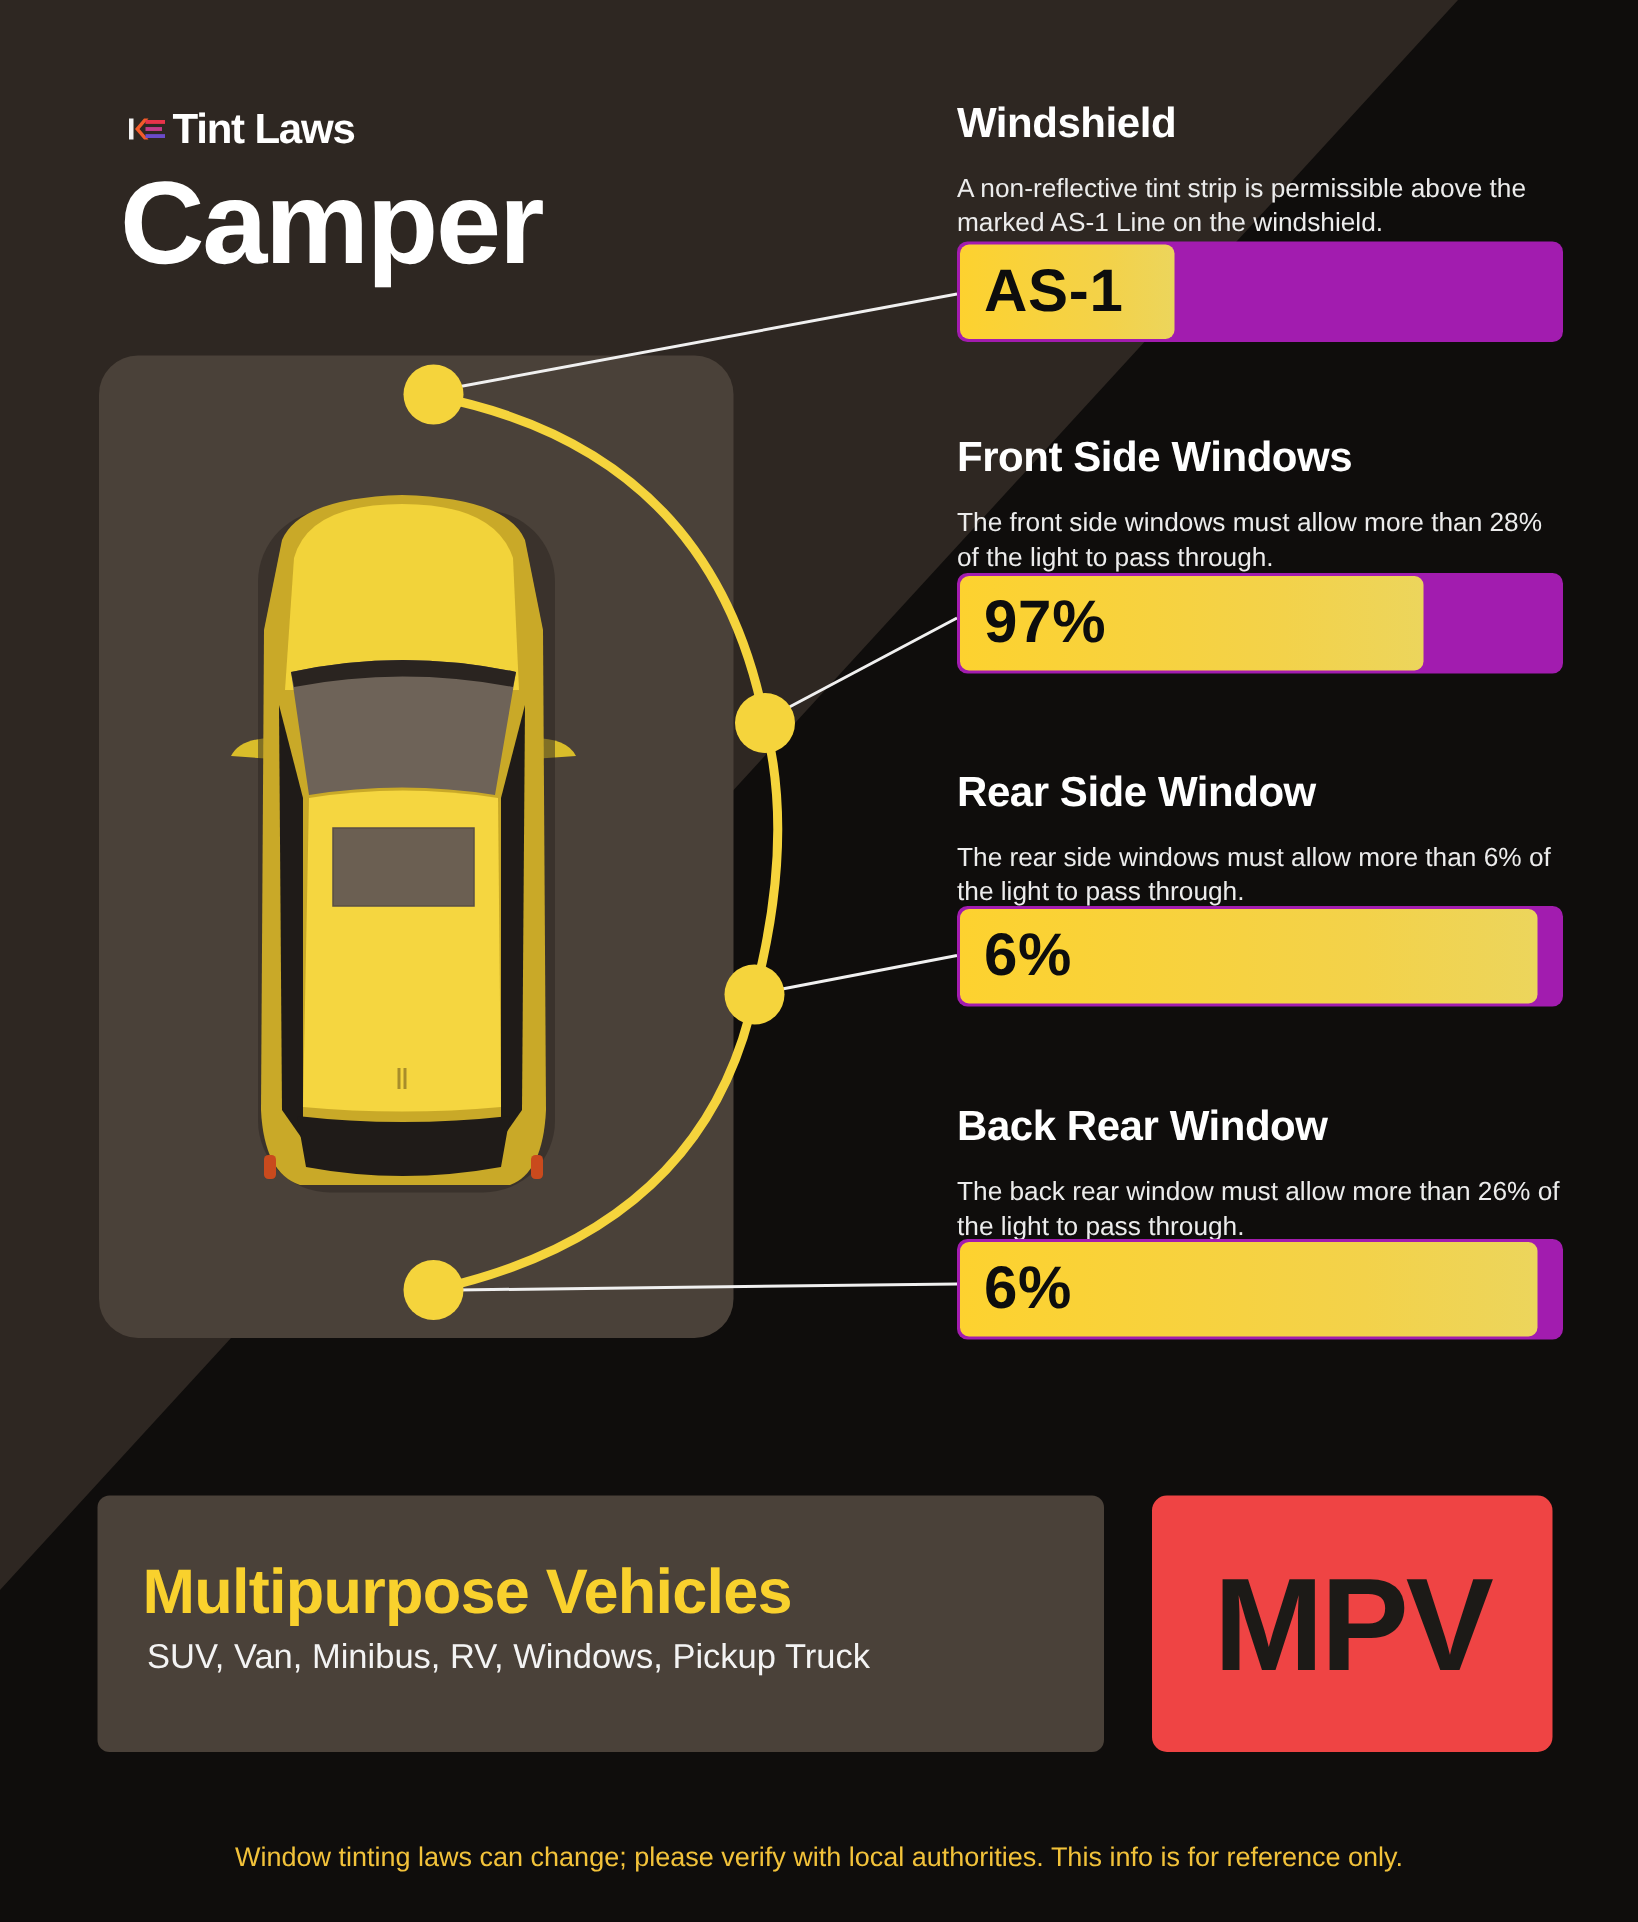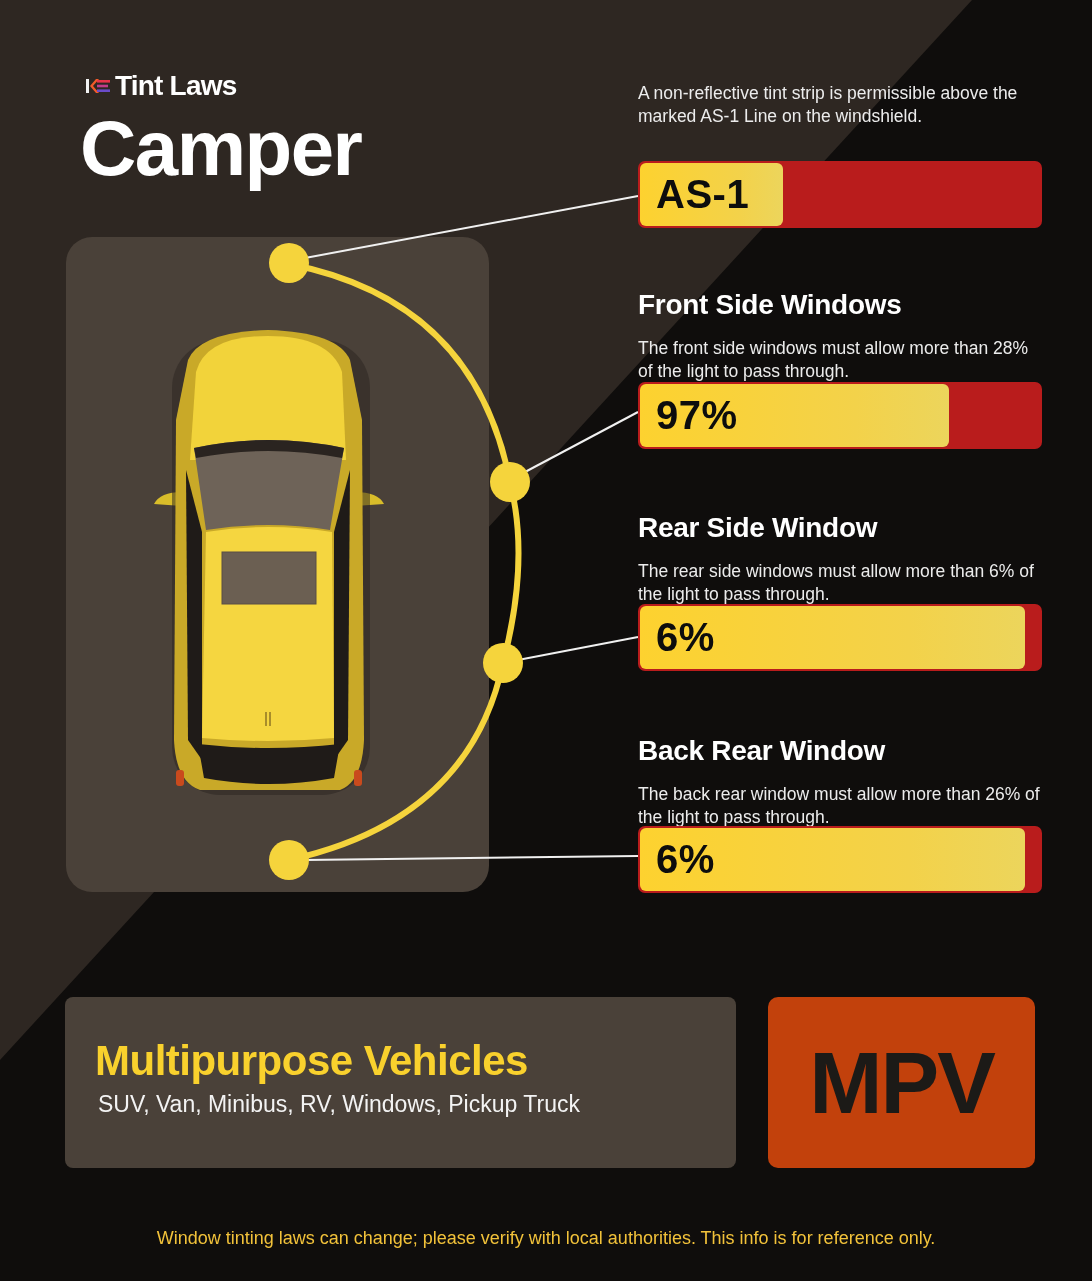--- a/index.html
+++ b/index.html
@@ -30,21 +30,21 @@
     background: #4a4139; border-radius: 26px;
   }
   .overlay { position: absolute; left: 0; top: 0; width: 1092px; height: 1281px; pointer-events: none; }
   .law {
     position: absolute; left: 638px; width: 410px;
   }
   .law-title { font-size: 28px; font-weight: 700; color: #fff; letter-spacing: -0.3px; line-height: 32px; }
   .law-desc { font-size: 17.5px; color: #ececec; line-height: 23px; margin-top: 16px; width: 405px; }
   .bar {
     position: absolute; left: 0; width: 404px; height: 67px;
-    background: #b91c1c; border-radius: 7px; overflow: hidden;
+    background: #a21caf; border-radius: 7px; overflow: hidden;
   }
   .bar-fill {
     position: absolute; left: 2px; top: 2px; bottom: 2px;
     border-radius: 6px;
     background: linear-gradient(90deg, #fdd22f 0%, #f3d24a 70%, #ecd55c 100%);
   }
   .bar-value {
     position: absolute; left: 18px; top: 0; height: 67px; line-height: 67px;
     font-size: 40px; font-weight: 700; color: #0d0d0d; letter-spacing: 0.5px;
   }
@@ -55,21 +55,21 @@
   .vehicle-title {
     position: absolute; left: 30px; top: 40px;
     font-size: 42px; font-weight: 700; color: #f9d12d; letter-spacing: -0.5px;
   }
   .vehicle-types {
     position: absolute; left: 33px; top: 94px;
     font-size: 23px; color: #f3f3f3;
   }
   .mpv-badge {
     position: absolute; left: 768px; top: 997px; width: 267px; height: 171px;
-    background: #c2410c; border-radius: 10px;
+    background: #ef4444; border-radius: 10px;
     display: flex; align-items: center; justify-content: center;
   }
   .mpv-text { font-size: 88px; font-weight: 700; color: #1c1a17; letter-spacing: -2px; }
   .disclaimer {
     position: absolute; left: 0; width: 1092px; top: 1228px; text-align: center;
     font-size: 18px; color: #f2c23a;
   }
 </style>
 </head>
 <body>
@@ -132,20 +132,21 @@
   <line x1="518" y1="660" x2="638" y2="637" stroke="#f0f0f0" stroke-width="2"></line>
   <line x1="305" y1="860" x2="638" y2="856" stroke="#f0f0f0" stroke-width="2"></line>
 
   <circle cx="289" cy="263" r="20" fill="#f5d43c"></circle>
   <circle cx="510" cy="482" r="20" fill="#f5d43c"></circle>
   <circle cx="503" cy="663" r="20" fill="#f5d43c"></circle>
   <circle cx="289" cy="860" r="20" fill="#f5d43c"></circle>
 </svg>
 
 <div class="law" style="top:66px;">
+  <div class="law-title">Windshield</div>
   <div class="law-desc">A non-reflective tint strip is permissible above the marked AS-1 Line on the windshield.</div>
   <div class="bar" style="top:95px;">
     <div class="bar-fill" style="width:143px;"></div>
     <div class="bar-value">AS-1</div>
   </div>
 </div>
 
 <div class="law" style="top:289px;">
   <div class="law-title">Front Side Windows</div>
   <div class="law-desc">The front side windows must allow more than 28% of the light to pass through.</div>

